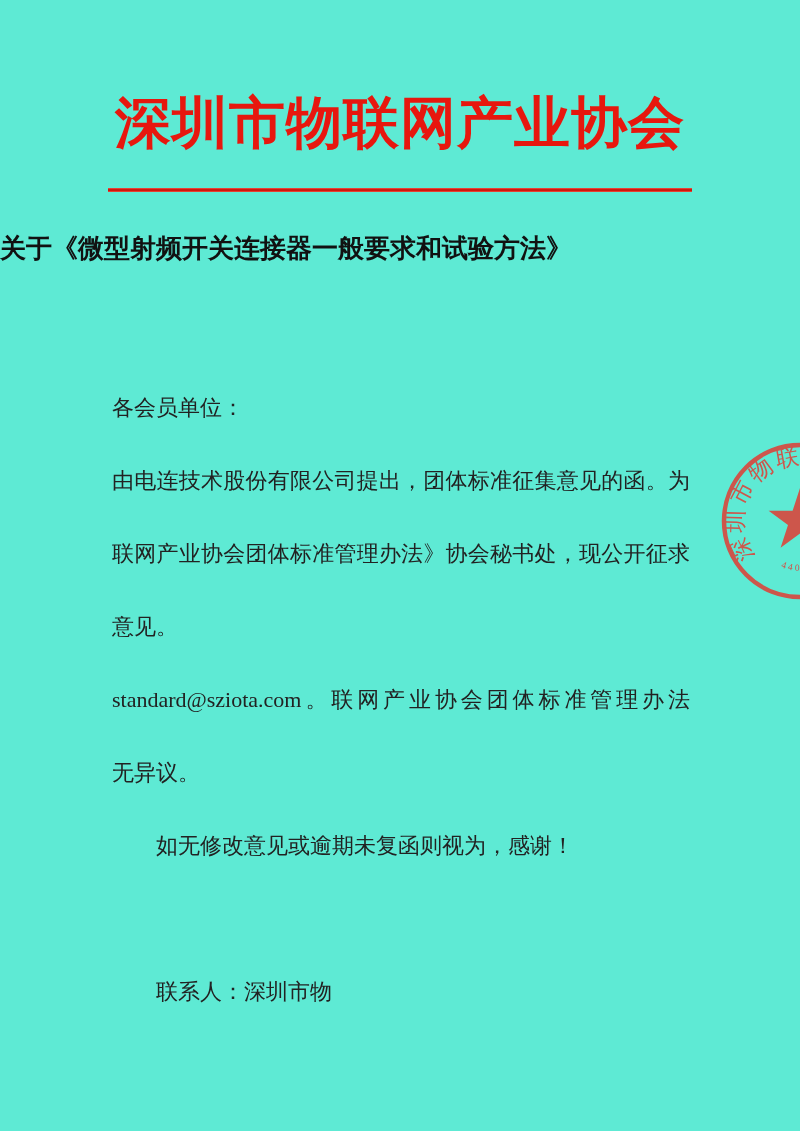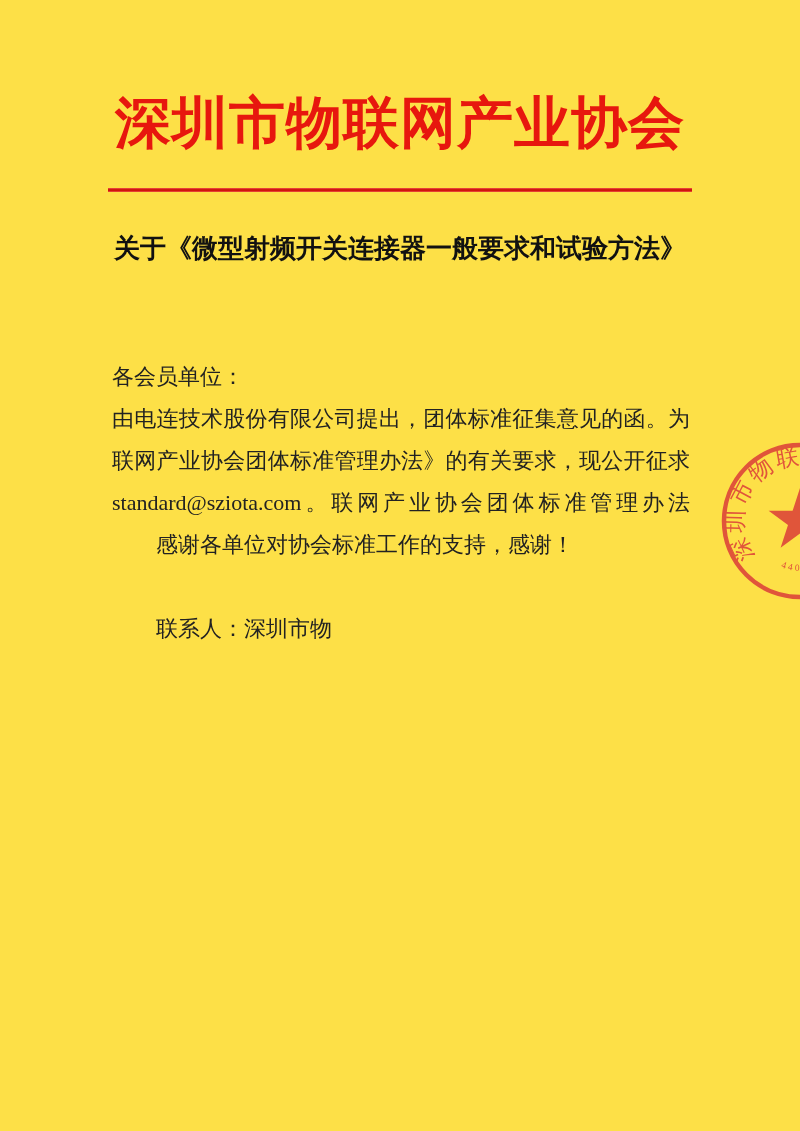--- a/index.html
+++ b/index.html
@@ -4,21 +4,21 @@
 <style>
   html, body {
     margin: 0;
     padding: 0;
     background: #ffffff;
   }
   .page {
     position: relative;
     width: 800px;
     height: 1131px;
-    background: #fde047;
+    background: #5eead4;
     overflow: hidden;
     font-family: "Liberation Serif", "DejaVu Serif", serif;
     color: #1c1c1c;
   }
   
   .org-name {
     position: absolute;
     top: 88px;
     left: 0;
     width: 100%;
@@ -36,39 +36,40 @@
     width: 584px;
     height: 4px;
     background: linear-gradient(to bottom, #f0564a 0%, #cf150b 40%, #cf150b 65%, #f0564a 100%);
   }
   
   .doc-title {
     position: absolute;
     top: 226px;
     left: 0;
     width: 100%;
-    text-align: center;
+    text-align: left;
     font-size: 26px;
     line-height: 46px;
     font-weight: 700;
     color: #111111;
   }
   
   .body-block {
     position: absolute;
     top: 356px;
     left: 112px;
     width: 578px;
     font-size: 22px;
     color: #222222;
   }
   .line {
     height: 42px;
     line-height: 42px;
     white-space: nowrap;
+    margin-top: 31px;
   }
   .line.j {
     white-space: normal;
     text-align: justify;
     text-align-last: justify;
     overflow: hidden;
   }
   .line.ind {
     text-indent: 44px;
   }
@@ -96,23 +97,25 @@
   <div class="org-name">深圳市物联网产业协会</div>
   <div class="red-line"></div>
 
   <div class="doc-title">
     <div>关于《微型射频开关连接器一般要求和试验方法》</div>
   </div>
 
   <div class="body-block">
     <div class="line">各会员单位：</div>
     <div class="line j">由电连技术股份有限公司提出，团体标准征集意见的函。为保</div>
-    <div class="line j">联网产业协会团体标准管理办法》的有关要求，现公开征求</div>
+    <div class="line j">联网产业协会团体标准管理办法》协会秘书处，现公开征求</div>
+    <div class="line">意见。</div>
     <div class="line j">standard@sziota.com。联网产业协会团体标准管理办法</div>
-    <div class="line ind">感谢各单位对协会标准工作的支持，感谢！</div>
+    <div class="line">无异议。</div>
+    <div class="line ind">如无修改意见或逾期未复函则视为，感谢！</div>
     <div class="line blank"></div>
     <div class="line ind">联系人：深圳市物</div>
   </div>
 
   <svg class="seal" viewBox="0 0 160 160">
     <defs>
       <path id="arcTop" d="M 37.6 118.1 A 57 57 0 1 1 122.4 118.1" fill="none"></path>
       <path id="arcBottom" d="M 58.9 125.3 A 50 50 0 0 0 101.1 125.3" fill="none"></path>
     </defs>
     <circle cx="80" cy="80" r="76" fill="none" stroke-width="4.5" stroke="#dd4239"></circle>

